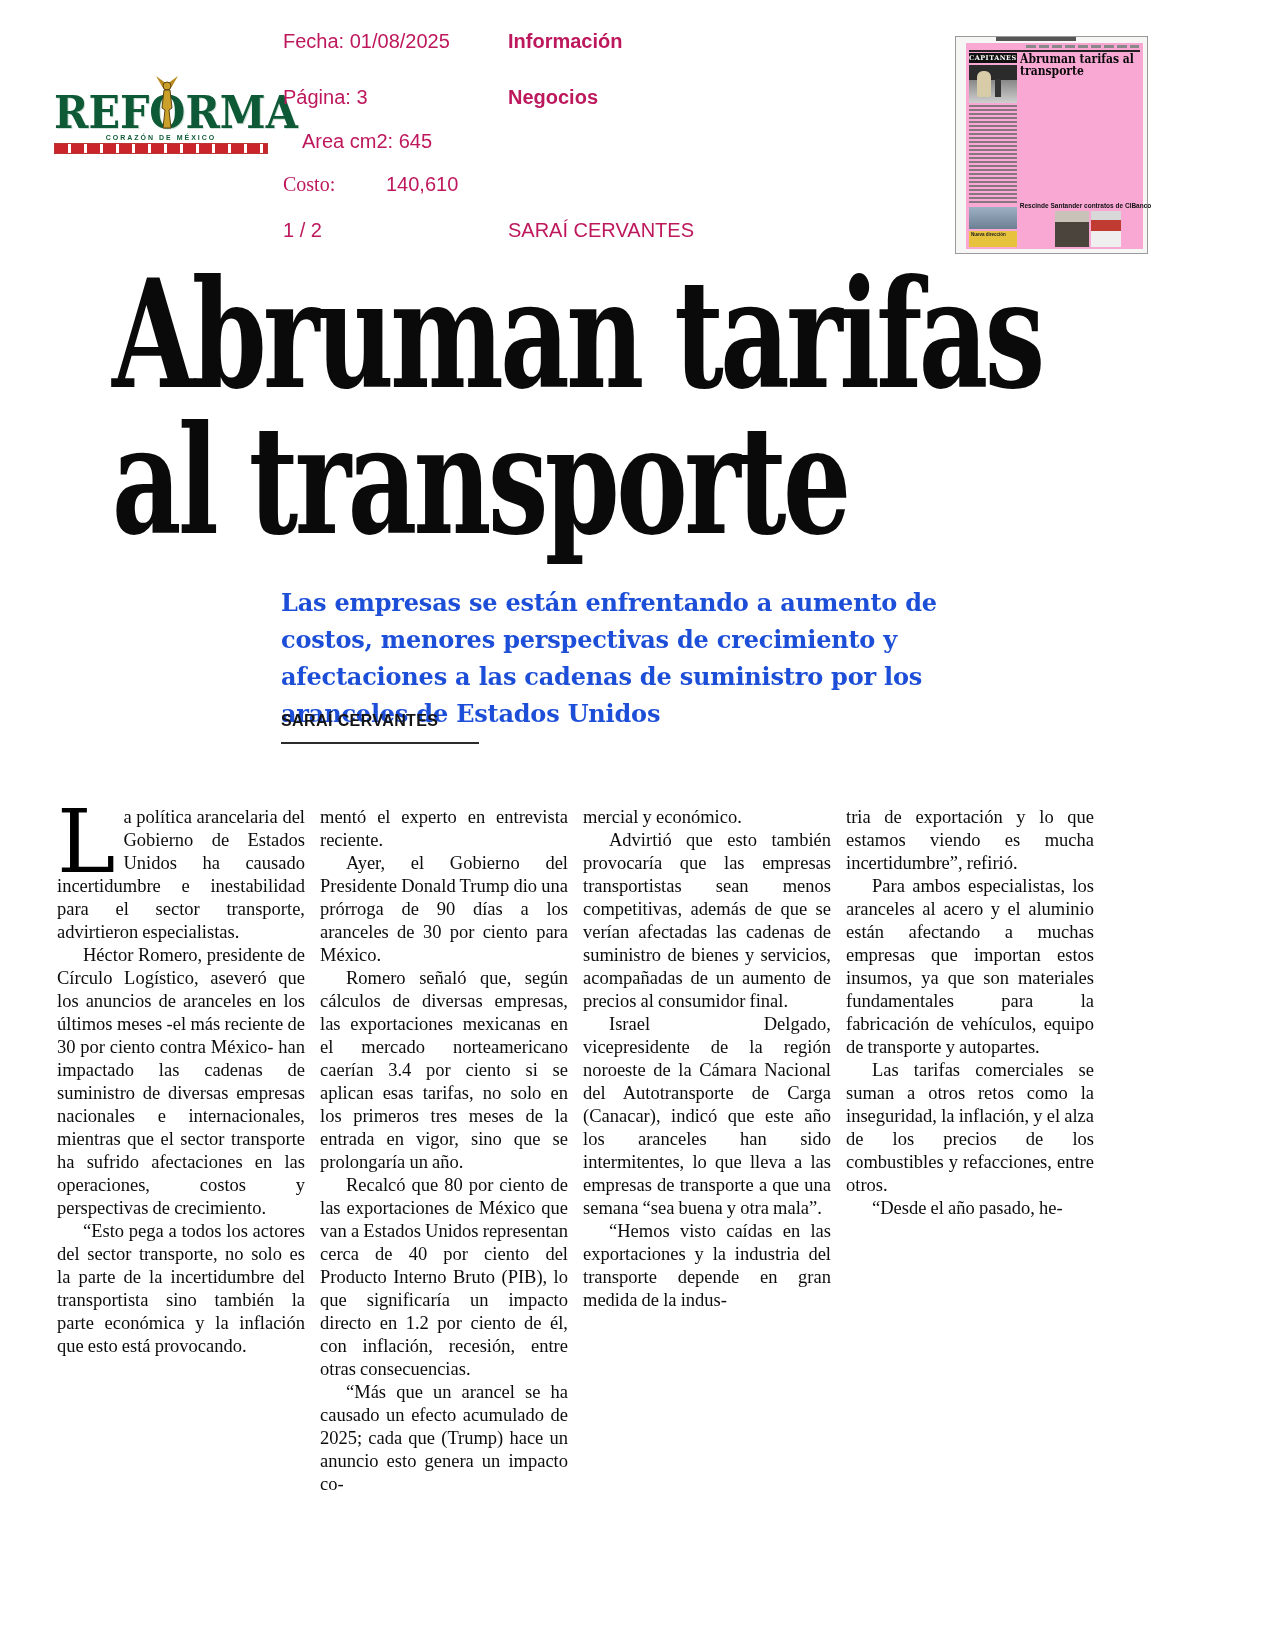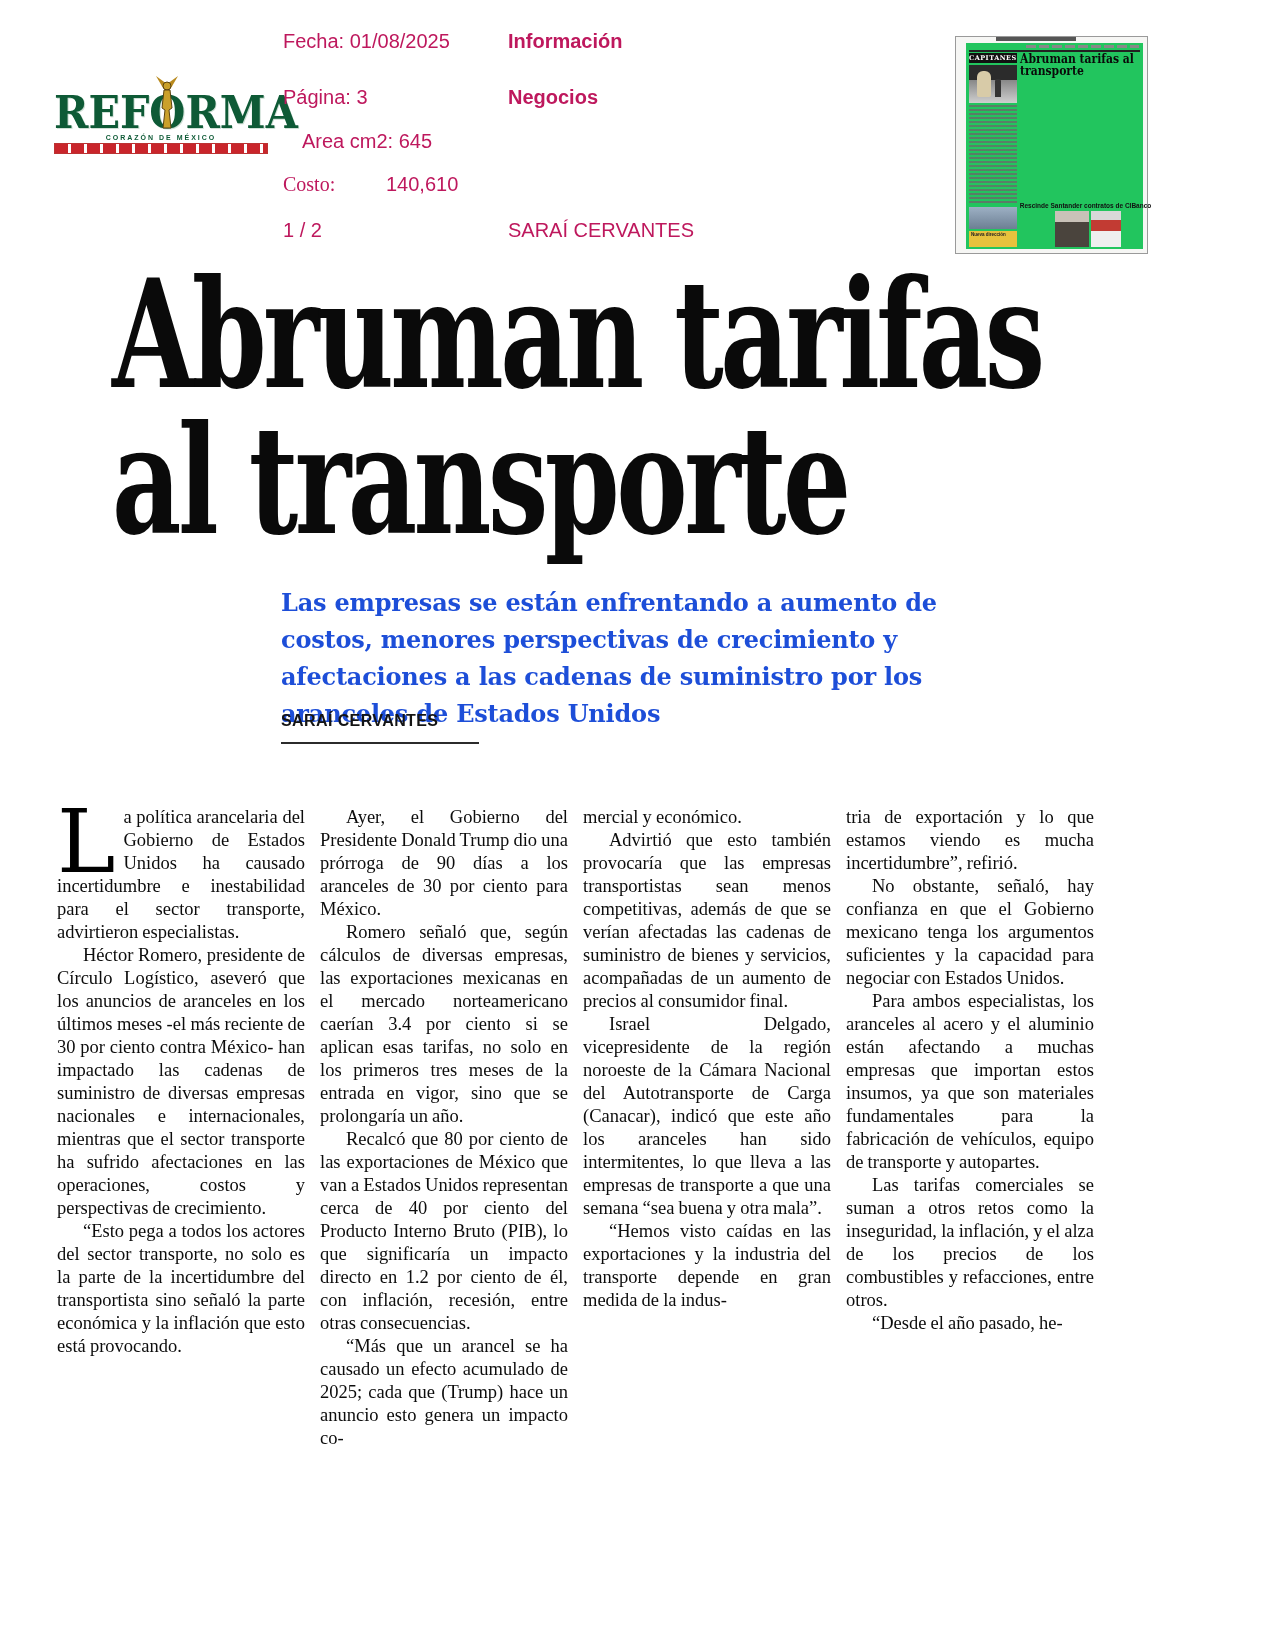--- a/index.html
+++ b/index.html
@@ -36,21 +36,21 @@
     margin-top:2px; height:11px; border:1px solid #b33;
     background:repeating-linear-gradient(90deg,#c9252b 0 13px,#ffffff 13px 16px);
   }
 
   
   .thumb {
     position:absolute; left:955px; top:36px; width:193px; height:218px;
     background:#f6f6f4; border:1px solid #9a9a9a; cursor:pointer;
   }
   .thumb-scanedge { position:absolute; left:40px; top:0; width:80px; height:4px; background:#555; }
-  .thumb-page { position:absolute; inset:6px 4px 4px 10px; background:#22c55e; }
+  .thumb-page { position:absolute; inset:6px 4px 4px 10px; background:#f9a8d4; }
   .thumb-folio { height:3px; margin:2px 4px 2px 60px;
     background:repeating-linear-gradient(90deg,#888 0 10px,transparent 10px 13px); }
   .thumb-rule { height:2px; background:#222; margin:1px 3px; }
   .thumb-body { position:absolute; left:3px; right:3px; top:10px; bottom:2px; display:flex; gap:3px; }
   .thumb-left { width:52px; display:flex; flex-direction:column; gap:2px; }
   .thumb-capitanes {
     background:#111; color:#fff; font-family:"DejaVu Serif", serif;
     font-size:6.5px; font-weight:bold; text-align:center; padding:1px 0; letter-spacing:0.5px;
   }
   .thumb-portrait { height:38px; background:linear-gradient(180deg,#2b2b2b 0 40%,#888 40%,#cfcfcf); position:relative; }
@@ -204,36 +204,36 @@
   </h1>
 
   <p class="deck">Las empresas se están enfrentando a aumento de costos, menores perspectivas de crecimiento y afectaciones a las cadenas de suministro por los aranceles de Estados Unidos</p>
 
   <div class="byline">SARAÍ CERVANTES</div>
 
   <div class="columns" id="article-columns">
       <div class="col">
         <p><span class="dropcap">L</span>a política arancelaria del Gobierno de Estados Unidos ha causado incertidumbre e inestabilidad para el sector transporte, advirtieron especialistas.</p>
         <p class="indent">Héctor Romero, presidente de Círculo Logístico, aseveró que los anuncios de aranceles en los últimos meses -el más reciente de 30 por ciento contra México- han impactado las cadenas de suministro de diversas empresas nacionales e internacionales, mientras que el sector transporte ha sufrido afectaciones en las operaciones, costos y perspectivas de crecimiento.</p>
-        <p class="indent">“Esto pega a todos los actores del sector transporte, no solo es la parte de la incertidumbre del transportista sino señaló la parte económica y la inflación que esto está provocando.</p>
-      </div>
-      <div class="col">
+        <p class="indent">“Esto pega a todos los actores del sector transporte, no solo es la parte de la incertidumbre del transportista sino también la parte económica y la inflación que esto está provocando.</p>
+      </div>
+      <div class="col">
+        <p>mentó el experto en entrevista reciente.</p>
         <p class="indent">Ayer, el Gobierno del Presidente Donald Trump dio una prórroga de 90 días a los aranceles de 30 por ciento para México.</p>
         <p class="indent">Romero señaló que, según cálculos de diversas empresas, las exportaciones mexicanas en el mercado norteamericano caerían 3.4 por ciento si se aplican esas tarifas, no solo en los primeros tres meses de la entrada en vigor, sino que se prolongaría un año.</p>
         <p class="indent">Recalcó que 80 por ciento de las exportaciones de México que van a Estados Unidos representan cerca de 40 por ciento del Producto Interno Bruto (PIB), lo que significaría un impacto directo en 1.2 por ciento de él, con inflación, recesión, entre otras consecuencias.</p>
         <p class="indent">“Más que un arancel se ha causado un efecto acumulado de 2025; cada que (Trump) hace un anuncio esto genera un impacto co-</p>
       </div>
       <div class="col">
         <p>mercial y económico.</p>
         <p class="indent">Advirtió que esto también provocaría que las empresas transportistas sean menos competitivas, además de que se verían afectadas las cadenas de suministro de bienes y servicios, acompañadas de un aumento de precios al consumidor final.</p>
         <p class="indent">Israel Delgado, vicepresidente de la región noroeste de la Cámara Nacional del Autotransporte de Carga (Canacar), indicó que este año los aranceles han sido intermitentes, lo que lleva a las empresas de transporte a que una semana “sea buena y otra mala”.</p>
         <p class="indent">“Hemos visto caídas en las exportaciones y la industria del transporte depende en gran medida de la indus-</p>
       </div>
       <div class="col">
         <p>tria de exportación y lo que estamos viendo es mucha incertidumbre”, refirió.</p>
-        <p class="indent">No obstante, señaló, hay confianza en que el Gobierno mexicano tenga los argumentos suficientes y la capacidad para negociar con Estados Unidos.</p>
         <p class="indent">Para ambos especialistas, los aranceles al acero y el aluminio están afectando a muchas empresas que importan estos insumos, ya que son materiales fundamentales para la fabricación de vehículos, equipo de transporte y autopartes.</p>
         <p class="indent">Las tarifas comerciales se suman a otros retos como la inseguridad, la inflación, y el alza de los precios de los combustibles y refacciones, entre otros.</p>
         <p class="indent">“Desde el año pasado, he-</p>
       </div>
     </div>
 
 </div>
 
 </body></html>

